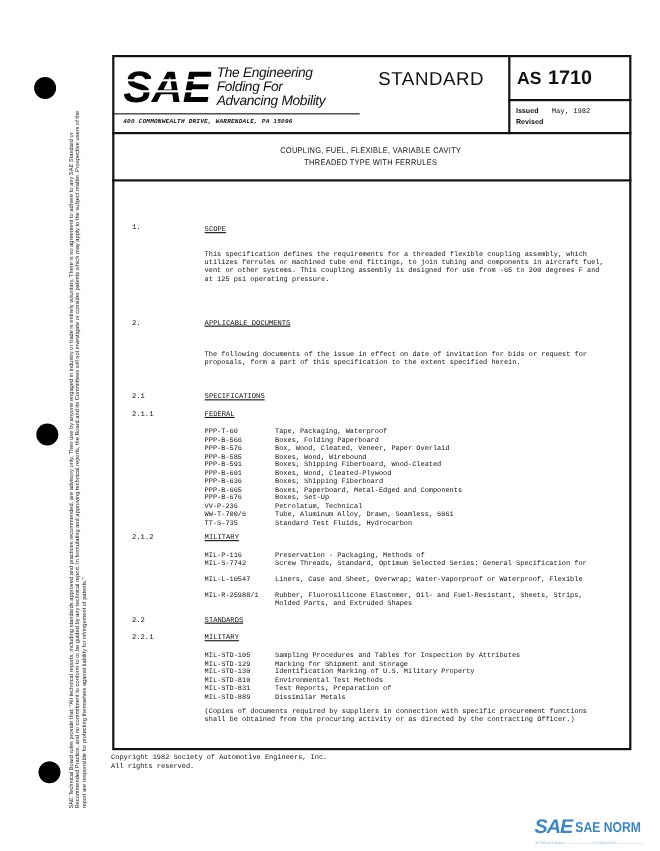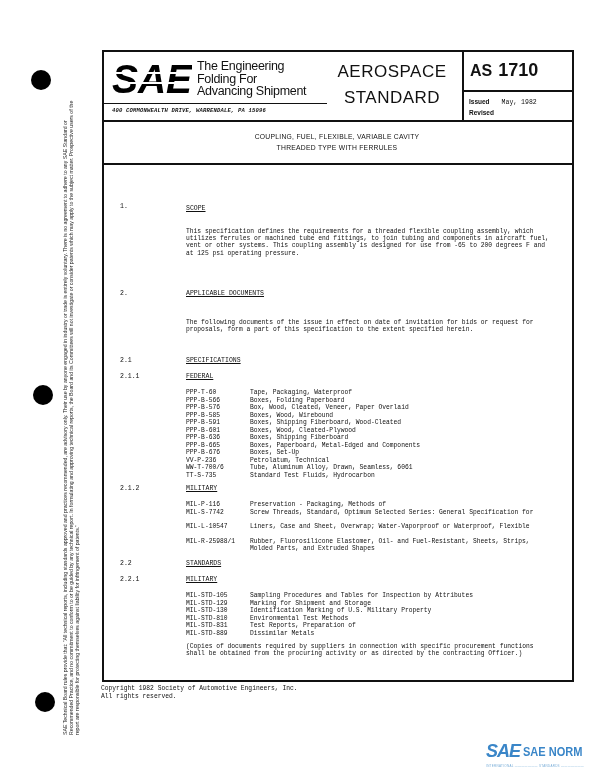--- a/index.html
+++ b/index.html
@@ -2,21 +2,21 @@
 <html><head>
 <meta charset="utf-8">
 <style>
   html, body { margin: 0; padding: 0; background: #ffffff; }
   body { width: 600px; height: 774px; position: relative; overflow: hidden; color: #111; font-family: "Liberation Mono", monospace; }
   .hole { position: absolute; width: 20px; height: 20px; border-radius: 50%; background: #000; }
   .frame { position: absolute; left: 102px; top: 50px; width: 472px; height: 632px; border: 2px solid #111; box-sizing: border-box; }
   .hline { position: absolute; height: 0; border-top: 2px solid #111; }
   .vline { position: absolute; width: 0; border-left: 2px solid #111; }
   .sae-logo { position: absolute; left: 112px; top: 60px; width: 80px; height: 38px; }
-  .tagline { position: absolute; left: 197px; top: 60px; font-family: "Liberation Sans", sans-serif; font-size: 12.5px; line-height: 12.5px; letter-spacing: -0.3px; }
+  .tagline { position: absolute; left: 197px; top: 60px; font-family: "Liberation Sans", sans-serif; font-style: italic; font-size: 12.5px; line-height: 12.5px; letter-spacing: -0.3px; }
   .address { position: absolute; left: 112px; top: 107px; font-family: "Liberation Mono", monospace; font-style: italic; font-size: 5.5px; font-weight: bold; letter-spacing: 0.2px; }
   .aero { position: absolute; left: 327px; top: 59px; width: 130px; text-align: center; font-family: "Liberation Sans", sans-serif; font-size: 17px; line-height: 26px; letter-spacing: 0.5px; }
   .asno { position: absolute; left: 470px; top: 60px; font-family: "Liberation Sans", sans-serif; font-weight: bold; font-size: 16px; }
   .asno .num { font-size: 18px; margin-left: 6px; }
   .issued { position: absolute; left: 469px; top: 97px; font-family: "Liberation Sans", sans-serif; font-size: 6.5px; font-weight: bold; line-height: 10px; }
   .issued .date { font-family: "Liberation Mono", monospace; font-weight: normal; margin-left: 12px; font-size: 6.5px; }
   .title { position: absolute; left: 104px; top: 131px; width: 466px; text-align: center; font-family: "Liberation Sans Narrow", "Liberation Sans", sans-serif; font-size: 7.5px; line-height: 11px; letter-spacing: 0.3px; transform: scaleX(0.9); }
   .secnum { position: absolute; left: 120px; font-family: "Liberation Mono", monospace; font-size: 6.5px; }
   .head { position: absolute; left: 186px; font-family: "Liberation Mono", monospace; font-size: 6.5px; text-decoration: underline; }
   .para { position: absolute; left: 186px; width: 370px; font-family: "Liberation Mono", monospace; font-size: 6.3px; line-height: 7.2px; }
@@ -47,26 +47,25 @@
 <div class="hline" style="left:102px; top:103px; width:225px; border-top-width:1px;"></div>
 
 <svg class="sae-logo" viewBox="0 0 80 38">
   <text x="0" y="33" font-family="Liberation Sans, sans-serif" font-weight="bold" font-style="italic" font-size="40" fill="#000" textLength="80" lengthAdjust="spacingAndGlyphs">SAE</text>
   <rect x="0" y="12" width="80" height="2" fill="#fff"></rect>
   <rect x="0" y="22" width="80" height="2" fill="#fff"></rect>
 </svg>
 <div class="tagline">
   <div>The Engineering</div>
   <div>Folding For</div>
-  <div>Advancing Shipment</div>
+  <div>Advancing Mobility</div>
 </div>
 <div class="address">400 COMMONWEALTH DRIVE, WARRENDALE, PA 15096</div>
 
 <div class="aero">
-  <div>AEROSPACE</div>
   <div>STANDARD</div>
 </div>
 <div class="asno">
   <span>AS</span><span class="num">1710</span>
 </div>
 <div class="issued">
   <div><span>Issued</span><span class="date">May, 1982</span></div>
   <div><span>Revised</span></div>
 </div>
 

